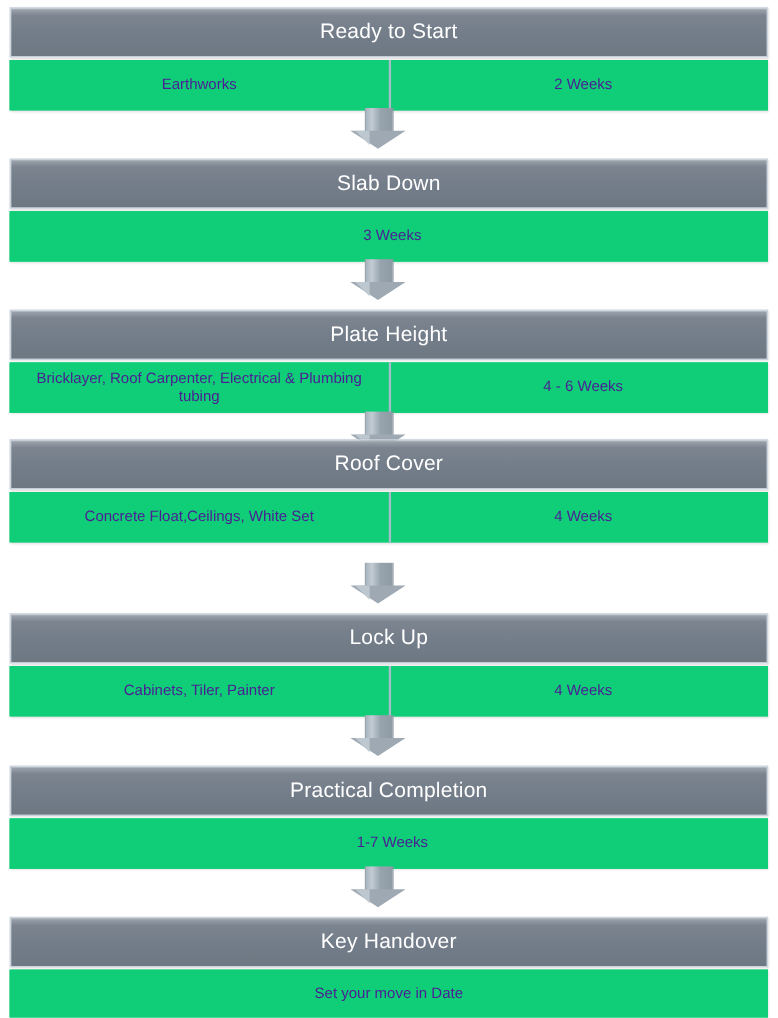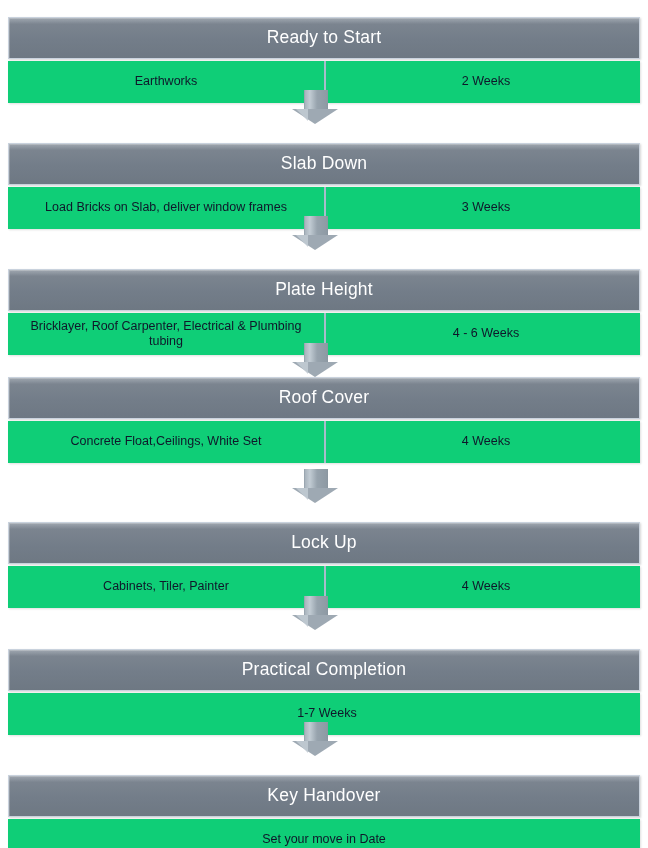--- a/index.html
+++ b/index.html
@@ -38,21 +38,20 @@
         #8a939e 0%,
         #7b848f 16%,
         #737d89 55%,
         #6e7883 100%);
     box-shadow: inset 1px 1px 0 rgba(255,255,255,0.22),
                 1px 1px 2px rgba(0,0,0,0.16);
     display: flex;
     align-items: center;
     justify-content: center;
     overflow: hidden;
-    margin-top: 11px;
   }
   .stage-header::after{
     content:"";
     position:absolute;
     left:0; right:0; top:0;
     height:6px;
     background:linear-gradient(to bottom, rgba(255,255,255,0.18), rgba(255,255,255,0));
     pointer-events:none;
   }
   .stage-title {
@@ -74,21 +73,21 @@
     margin-top: 2px;
     background: #0fce77;
     box-shadow: 1px 1px 2px rgba(0,0,0,0.13);
   }
   .cell {
     display: flex;
     align-items: center;
     justify-content: center;
     box-sizing: border-box;
     padding: 0 6px;
-    color: #0f172a;
+    color: #4c1d95;
     font-size: 12.5px;
     line-height: 1.22;
     text-align: center;
     background: #0fce77;
   }
   .cell-task {
     width: 318px;
     border-right: 2px solid #a8bccb;
   }
   .cell-duration {
@@ -156,21 +155,20 @@
     <div class="arrow" style="top: 90px;">
       <div class="shaft"></div>
       <div class="head"></div>
       <div class="head-hl"></div>
     </div>
     <div class="stage" style="top: 132px;">
       <div class="stage-header">
         <div class="stage-title">Slab Down</div>
       </div>
       <div class="stage-row">
-        <div class="cell cell-task">Load Bricks on Slab, deliver window frames</div>
         <div class="cell cell-duration">3 Weeks</div>
       </div>
     </div>
     <div class="arrow" style="top: 216px;">
       <div class="shaft"></div>
       <div class="head"></div>
       <div class="head-hl"></div>
     </div>
     <div class="stage" style="top: 258px;">
       <div class="stage-header">

